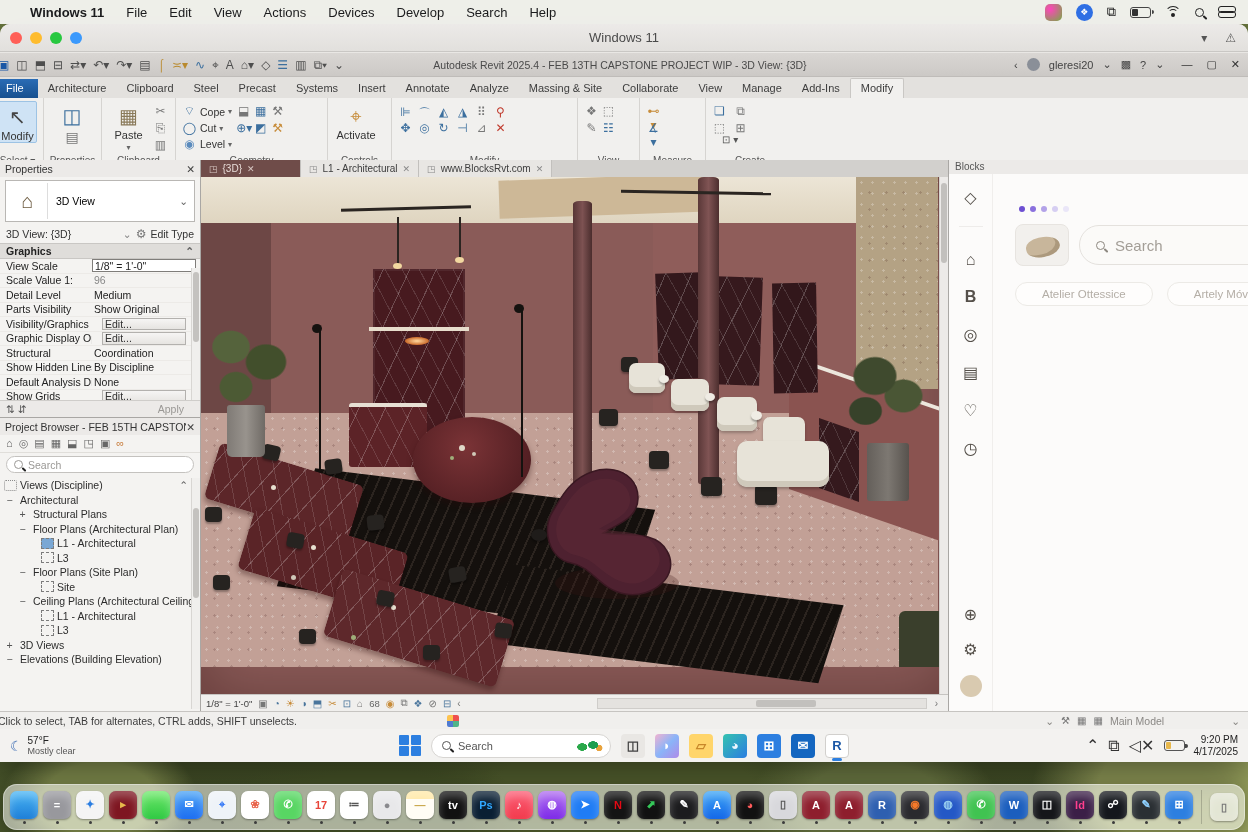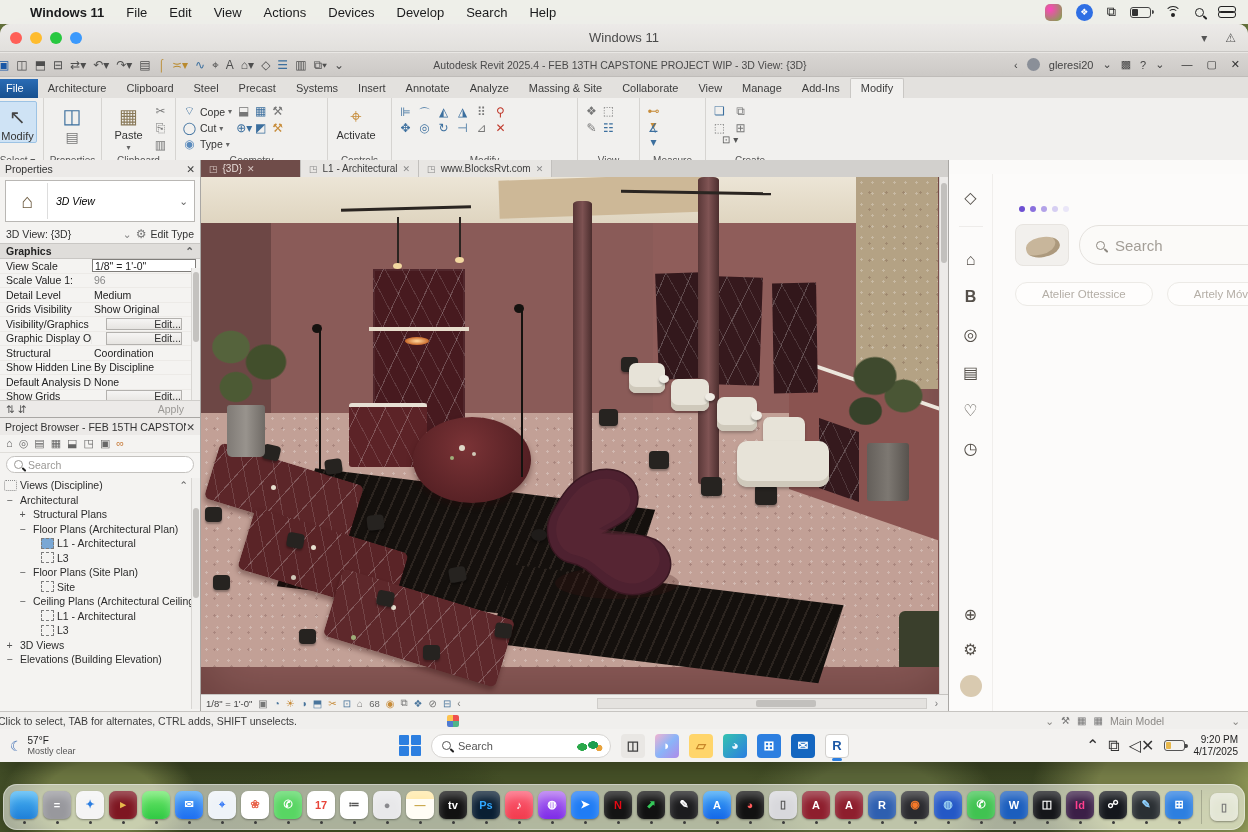--- a/index.html
+++ b/index.html
@@ -86,33 +86,33 @@
   
   .rv-main { position:absolute; top:136px; left:0; right:0; bottom:51px; display:flex; background:#b9b6b2; }
   .left-col { width:201px; display:flex; flex-direction:column; border-right:1px solid #a9a7a4; background:#f0efed;}
 
   
   .props { height:258px; background:#f4f3f1; border-bottom:1px solid #a9a7a4; position:relative; font-size:10.5px;}
   .pal-title { height:17px; display:flex; align-items:center; padding:0 5px; color:#333; background:#eceae8; }
   .pal-title .x { margin-left:auto; color:#444; }
   .type-sel { display:flex; align-items:center; margin:3px 5px; background:#fff; border:1px solid #b9b7b4; height:42px; }
   .type-sel .house { width:40px; height:36px; margin:2px; border-right:1px solid #ddd; display:flex; align-items:center; justify-content:center; font-size:20px; color:#6b5a3f; }
-  .type-sel .tname { padding-left:6px;font-style:italic; }
+  .type-sel .tname { padding-left:6px; }
   .type-sel .dd { margin-left:auto; padding-right:6px; color:#666; }
   .viewrow { display:flex; align-items:center; padding:2px 6px; color:#333; }
   .viewrow .et { margin-left:auto; display:flex; gap:4px; align-items:center; color:#333; }
   .sect-hdr { background:#dfddda; border-top:1px solid #c9c7c4; border-bottom:1px solid #c9c7c4; padding:1px 6px; font-weight:bold; color:#222; display:flex;}
   .sect-hdr .caret{ margin-left:auto; color:#666;}
   .prows { position:relative; }
   .prow { display:flex; align-items:center; height:14.5px; padding:0 4px 0 6px; border-bottom:1px solid #eceae7; }
   .plabel { width:86px; color:#222; white-space:nowrap; overflow:hidden; }
   .pval { flex:1; color:#222; white-space:nowrap; overflow:hidden; padding-left:2px;}
   .prow.input .pval { background:#fff; border:1px solid #7f7d7a; height:13px; line-height:12px; }
   .prow.muted .pval { color:#888; }
-  .prow.button .pval { flex:none; width:76px; margin:0 auto; text-align:right; background:linear-gradient(#f6f5f4,#e6e4e1); border:1px solid #b3b1ae; height:12.5px; line-height:11.5px; color:#333;}
+  .prow.button .pval { flex:none; width:84px; margin:0 auto; text-align:left; background:linear-gradient(#f6f5f4,#e6e4e1); border:1px solid #b3b1ae; height:12.5px; line-height:11.5px; color:#333;}
   .props-foot { position:absolute; bottom:0; left:0; right:0; height:17px; display:flex; align-items:center; padding:0 6px; background:#eceae8; border-top:1px solid #cfcdca; color:#555;}
   .apply { margin-left:auto; color:#9a9895; padding:0 10px; }
   .vsb { position:absolute; right:0; width:9px; background:#f0efed; border-left:1px solid #d8d6d3; }
   .vsb .thumb { position:absolute; left:1px; right:1px; background:#c4c2bf; border-radius:3px; }
 
   
   .browser { flex:1; position:relative; background:#f4f3f1; font-size:10.5px; overflow:hidden;}
   .pb-tools { display:flex; gap:6px; padding:2px 6px; color:#666; font-size:11px; border-bottom:1px solid #e0deda;}
   .pb-search { margin:3px 6px; height:17px; border:1px solid #c4c2bf; border-radius:9px; background:#fff; display:flex; align-items:center; gap:5px; padding:0 7px; color:#9a9895; }
   .tree { padding:2px 0 0 4px; }
@@ -356,21 +356,21 @@
                 <span>Cope</span>
                 <span style="font-size:8px;color:#666">▾</span>
               </div>
             <div class="geo-row">
                 <span class="icn b">◯</span>
                 <span>Cut</span>
                 <span style="font-size:8px;color:#666">▾</span>
               </div>
             <div class="geo-row">
                 <span class="icn b" style="color:#5b8bbd">◉</span>
-                <span>Type</span>
+                <span>Level</span>
                 <span style="font-size:8px;color:#666">▾</span>
               </div>
           </div>
           <div class="grid2">
             <span class="icn g">⬓</span>
             <span class="icn b">▦</span>
             <span class="icn g">⚒</span>
             <span class="icn b">⊕▾</span>
             <span class="icn b">◩</span>
             <span class="icn o">⚒</span>
@@ -464,21 +464,21 @@
               </div>
               <div class="prow muted">
                 <span class="plabel">Scale Value    1:</span>
                 <span class="pval">96</span>
               </div>
               <div class="prow text">
                 <span class="plabel">Detail Level</span>
                 <span class="pval">Medium</span>
               </div>
               <div class="prow text">
-                <span class="plabel">Grids Visibility</span>
+                <span class="plabel">Parts Visibility</span>
                 <span class="pval">Show Original</span>
               </div>
               <div class="prow button">
                 <span class="plabel">Visibility/Graphics ...</span>
                 <span class="pval">Edit...</span>
               </div>
               <div class="prow button">
                 <span class="plabel">Graphic Display Op...</span>
                 <span class="pval">Edit...</span>
               </div>
@@ -735,20 +735,21 @@
               <div class="thumb"></div>
             </div>
           <span class="ic g" style="margin-right:10px">›</span>
         </div>
         <div class="scene-vsb">
             <div class="thumb"></div>
           </div>
       </div>
 
       <div class="blocks">
+        <div class="bk-title">Blocks</div>
         <div class="bk-body">
           <div class="bk-strip">
             <span>◇</span>
             <span class="gap"></span>
             <span>⌂</span>
             <span style="font-weight:bold">B</span>
             <span>◎</span>
             <span>▤</span>
             <span>♡</span>
             <span>◷</span>

